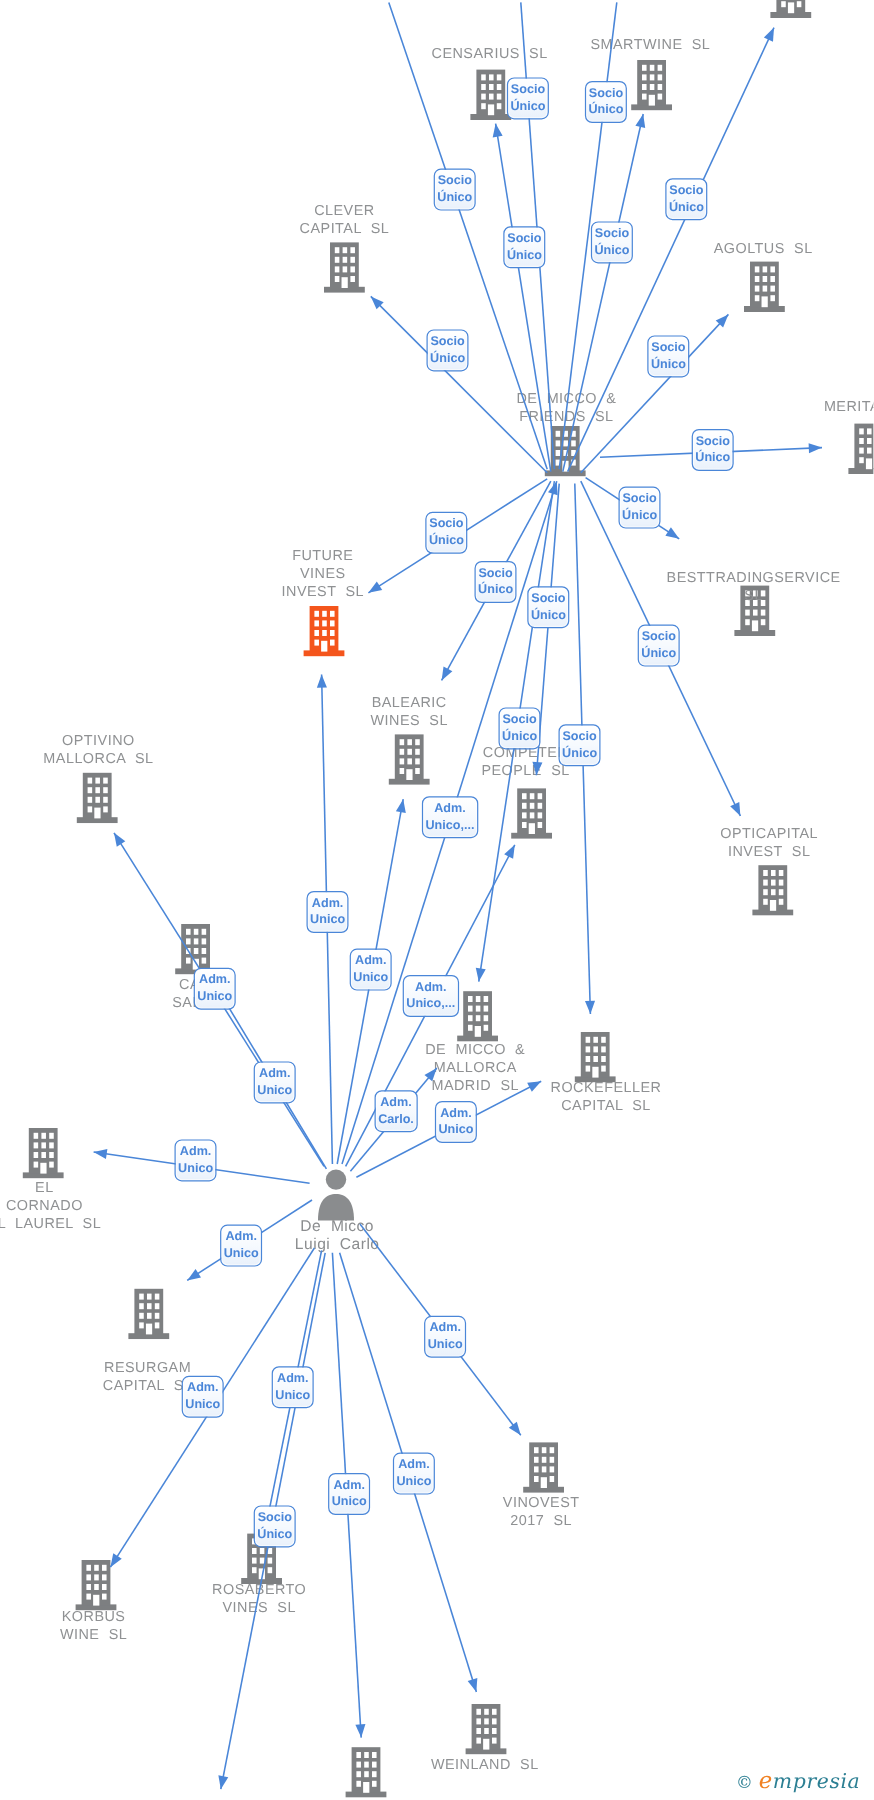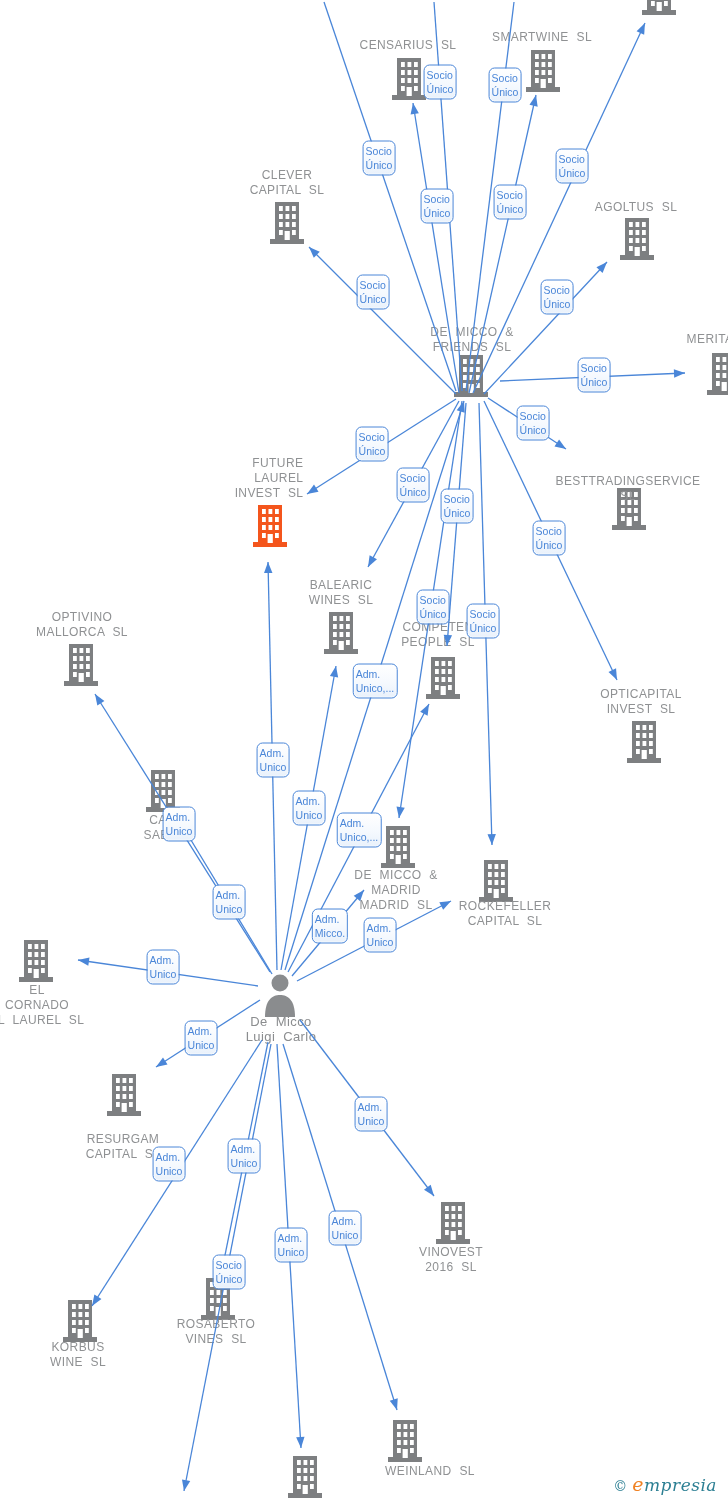--- a/index.html
+++ b/index.html
@@ -14,22 +14,22 @@
   .node-label{
     position:absolute;transform:translate(-50%,-50%);
     color:#8f9193;font-size:12px;line-height:15px;text-align:center;
     letter-spacing:.4px;word-spacing:4px;white-space:nowrap;
   }
   .node-label.person-label{font-size:13px;color:#8b8d8f;}
   .edge-label{
     position:absolute;transform:translate(-50%,-50%);
     border:1.4px solid #4a86d8;border-radius:6px;
     background:linear-gradient(180deg,#ffffff 0%,#f5f9fe 55%,#e9f1fb 100%);
-    color:#4a86d8;font-size:10.5px;line-height:13.5px;font-weight:normal;
-    padding:3px 2px;text-align:left;white-space:nowrap;
+    color:#4a86d8;font-size:10.5px;line-height:13.5px;font-weight:bold;
+    padding:3px 2px;text-align:center;white-space:nowrap;
     box-shadow:0 0 0 1px rgba(255,255,255,.6) inset;
   }
   .edge-line{stroke:#4a86d8;stroke-width:1.3;fill:none;}
   .edge-arrow{fill:#4a86d8;stroke:none;}
   .watermark{
     position:absolute;right:11px;bottom:5px;z-index:5;
     font-family:"DejaVu Serif",serif;font-style:italic;font-size:15px;
     color:#2c7f93;white-space:nowrap;text-align:right;
   }
   .watermark .wm-c{font-style:normal;font-size:14px;margin-right:5px;}
@@ -202,23 +202,23 @@
           <rect x="17.5" y="6" width="3.8" height="5" fill="#fff"></rect>
           <rect x="17.5" y="14" width="3.8" height="5" fill="#fff"></rect>
           <rect x="17.5" y="22" width="3.8" height="5" fill="#fff"></rect>
           <rect x="24" y="6" width="3.8" height="5" fill="#fff"></rect>
           <rect x="24" y="14" width="3.8" height="5" fill="#fff"></rect>
           <rect x="24" y="22" width="3.8" height="5" fill="#fff"></rect>
           <rect x="11" y="30" width="3.8" height="5" fill="#fff"></rect>
           <rect x="24" y="30" width="3.8" height="5" fill="#fff"></rect>
           <rect x="16.6" y="31" width="5.2" height="9" fill="#fff"></rect>
         </svg></div>
-      <div class="node-label" style="left: 269px; top: 478px; text-align: right;">
+      <div class="node-label" style="left: 269px; top: 478px;">
         <div>FUTURE</div>
-        <div>LAUREL</div>
+        <div>VINES</div>
         <div>INVEST SL</div>
       </div>
       <div class="node-icon" style="left: 341px; top: 632px;"><svg width="38" height="44" viewBox="0 0 38 44">
     <rect x="2" y="39" width="34" height="5" fill="#7d7f81"></rect>
     <rect x="7" y="2" width="24" height="38" fill="#7d7f81"></rect>
           <rect x="11" y="6" width="3.8" height="5" fill="#fff"></rect>
           <rect x="11" y="14" width="3.8" height="5" fill="#fff"></rect>
           <rect x="11" y="22" width="3.8" height="5" fill="#fff"></rect>
           <rect x="17.5" y="6" width="3.8" height="5" fill="#fff"></rect>
           <rect x="17.5" y="14" width="3.8" height="5" fill="#fff"></rect>
@@ -325,21 +325,21 @@
           <rect x="17.5" y="22" width="3.8" height="5" fill="#fff"></rect>
           <rect x="24" y="6" width="3.8" height="5" fill="#fff"></rect>
           <rect x="24" y="14" width="3.8" height="5" fill="#fff"></rect>
           <rect x="24" y="22" width="3.8" height="5" fill="#fff"></rect>
           <rect x="11" y="30" width="3.8" height="5" fill="#fff"></rect>
           <rect x="24" y="30" width="3.8" height="5" fill="#fff"></rect>
           <rect x="16.6" y="31" width="5.2" height="9" fill="#fff"></rect>
         </svg></div>
       <div class="node-label" style="left: 396px; top: 890px;">
         <div>DE MICCO &amp;</div>
-        <div>MADRID</div>
+        <div>MALLORCA</div>
         <div>MADRID SL</div>
       </div>
       <div class="node-icon" style="left: 496px; top: 880px;"><svg width="38" height="44" viewBox="0 0 38 44">
     <rect x="2" y="39" width="34" height="5" fill="#7d7f81"></rect>
     <rect x="7" y="2" width="24" height="38" fill="#7d7f81"></rect>
           <rect x="11" y="6" width="3.8" height="5" fill="#fff"></rect>
           <rect x="11" y="14" width="3.8" height="5" fill="#fff"></rect>
           <rect x="11" y="22" width="3.8" height="5" fill="#fff"></rect>
           <rect x="17.5" y="6" width="3.8" height="5" fill="#fff"></rect>
           <rect x="17.5" y="14" width="3.8" height="5" fill="#fff"></rect>
@@ -407,21 +407,21 @@
           <rect x="17.5" y="22" width="3.8" height="5" fill="#fff"></rect>
           <rect x="24" y="6" width="3.8" height="5" fill="#fff"></rect>
           <rect x="24" y="14" width="3.8" height="5" fill="#fff"></rect>
           <rect x="24" y="22" width="3.8" height="5" fill="#fff"></rect>
           <rect x="11" y="30" width="3.8" height="5" fill="#fff"></rect>
           <rect x="24" y="30" width="3.8" height="5" fill="#fff"></rect>
           <rect x="16.6" y="31" width="5.2" height="9" fill="#fff"></rect>
         </svg></div>
       <div class="node-label" style="left: 451px; top: 1260px;">
         <div>VINOVEST</div>
-        <div>2016 SL</div>
+        <div>2017 SL</div>
       </div>
       <div class="node-icon" style="left: 218px; top: 1298px;"><svg width="38" height="44" viewBox="0 0 38 44">
     <rect x="2" y="39" width="34" height="5" fill="#7d7f81"></rect>
     <rect x="7" y="2" width="24" height="38" fill="#7d7f81"></rect>
           <rect x="11" y="6" width="3.8" height="5" fill="#fff"></rect>
           <rect x="11" y="14" width="3.8" height="5" fill="#fff"></rect>
           <rect x="11" y="22" width="3.8" height="5" fill="#fff"></rect>
           <rect x="17.5" y="6" width="3.8" height="5" fill="#fff"></rect>
           <rect x="17.5" y="14" width="3.8" height="5" fill="#fff"></rect>
           <rect x="17.5" y="22" width="3.8" height="5" fill="#fff"></rect>
@@ -465,21 +465,21 @@
           <rect x="17.5" y="6" width="3.8" height="5" fill="#fff"></rect>
           <rect x="17.5" y="14" width="3.8" height="5" fill="#fff"></rect>
           <rect x="17.5" y="22" width="3.8" height="5" fill="#fff"></rect>
           <rect x="24" y="6" width="3.8" height="5" fill="#fff"></rect>
           <rect x="24" y="14" width="3.8" height="5" fill="#fff"></rect>
           <rect x="24" y="22" width="3.8" height="5" fill="#fff"></rect>
           <rect x="11" y="30" width="3.8" height="5" fill="#fff"></rect>
           <rect x="24" y="30" width="3.8" height="5" fill="#fff"></rect>
           <rect x="16.6" y="31" width="5.2" height="9" fill="#fff"></rect>
         </svg></div>
-      <div class="node-label" style="left: 404px; top: 1471px; margin-left: 26px;">
+      <div class="node-label" style="left: 404px; top: 1471px;">
         <div>WEINLAND SL</div>
       </div>
       <div class="node-icon" style="left: 305px; top: 1476px;"><svg width="38" height="44" viewBox="0 0 38 44">
     <rect x="2" y="39" width="34" height="5" fill="#7d7f81"></rect>
     <rect x="7" y="2" width="24" height="38" fill="#7d7f81"></rect>
           <rect x="11" y="6" width="3.8" height="5" fill="#fff"></rect>
           <rect x="11" y="14" width="3.8" height="5" fill="#fff"></rect>
           <rect x="11" y="22" width="3.8" height="5" fill="#fff"></rect>
           <rect x="17.5" y="6" width="3.8" height="5" fill="#fff"></rect>
           <rect x="17.5" y="14" width="3.8" height="5" fill="#fff"></rect>
@@ -647,21 +647,21 @@
       <div class="edge-label" style="left: 375px; top: 681px;">
         <div>Adm.</div>
         <div>Unico,...</div>
       </div>
       <div class="edge-label" style="left: 359px; top: 830px;">
         <div>Adm.</div>
         <div>Unico,...</div>
       </div>
       <div class="edge-label" style="left: 330px; top: 926px;">
         <div>Adm.</div>
-        <div>Micco.</div>
+        <div>Carlo.</div>
       </div>
       <div class="edge-label" style="left: 380px; top: 935px;">
         <div>Adm.</div>
         <div>Unico</div>
       </div>
       <div class="edge-label" style="left: 163px; top: 967px;">
         <div>Adm.</div>
         <div>Unico</div>
       </div>
       <div class="edge-label" style="left: 201px; top: 1038px;">

